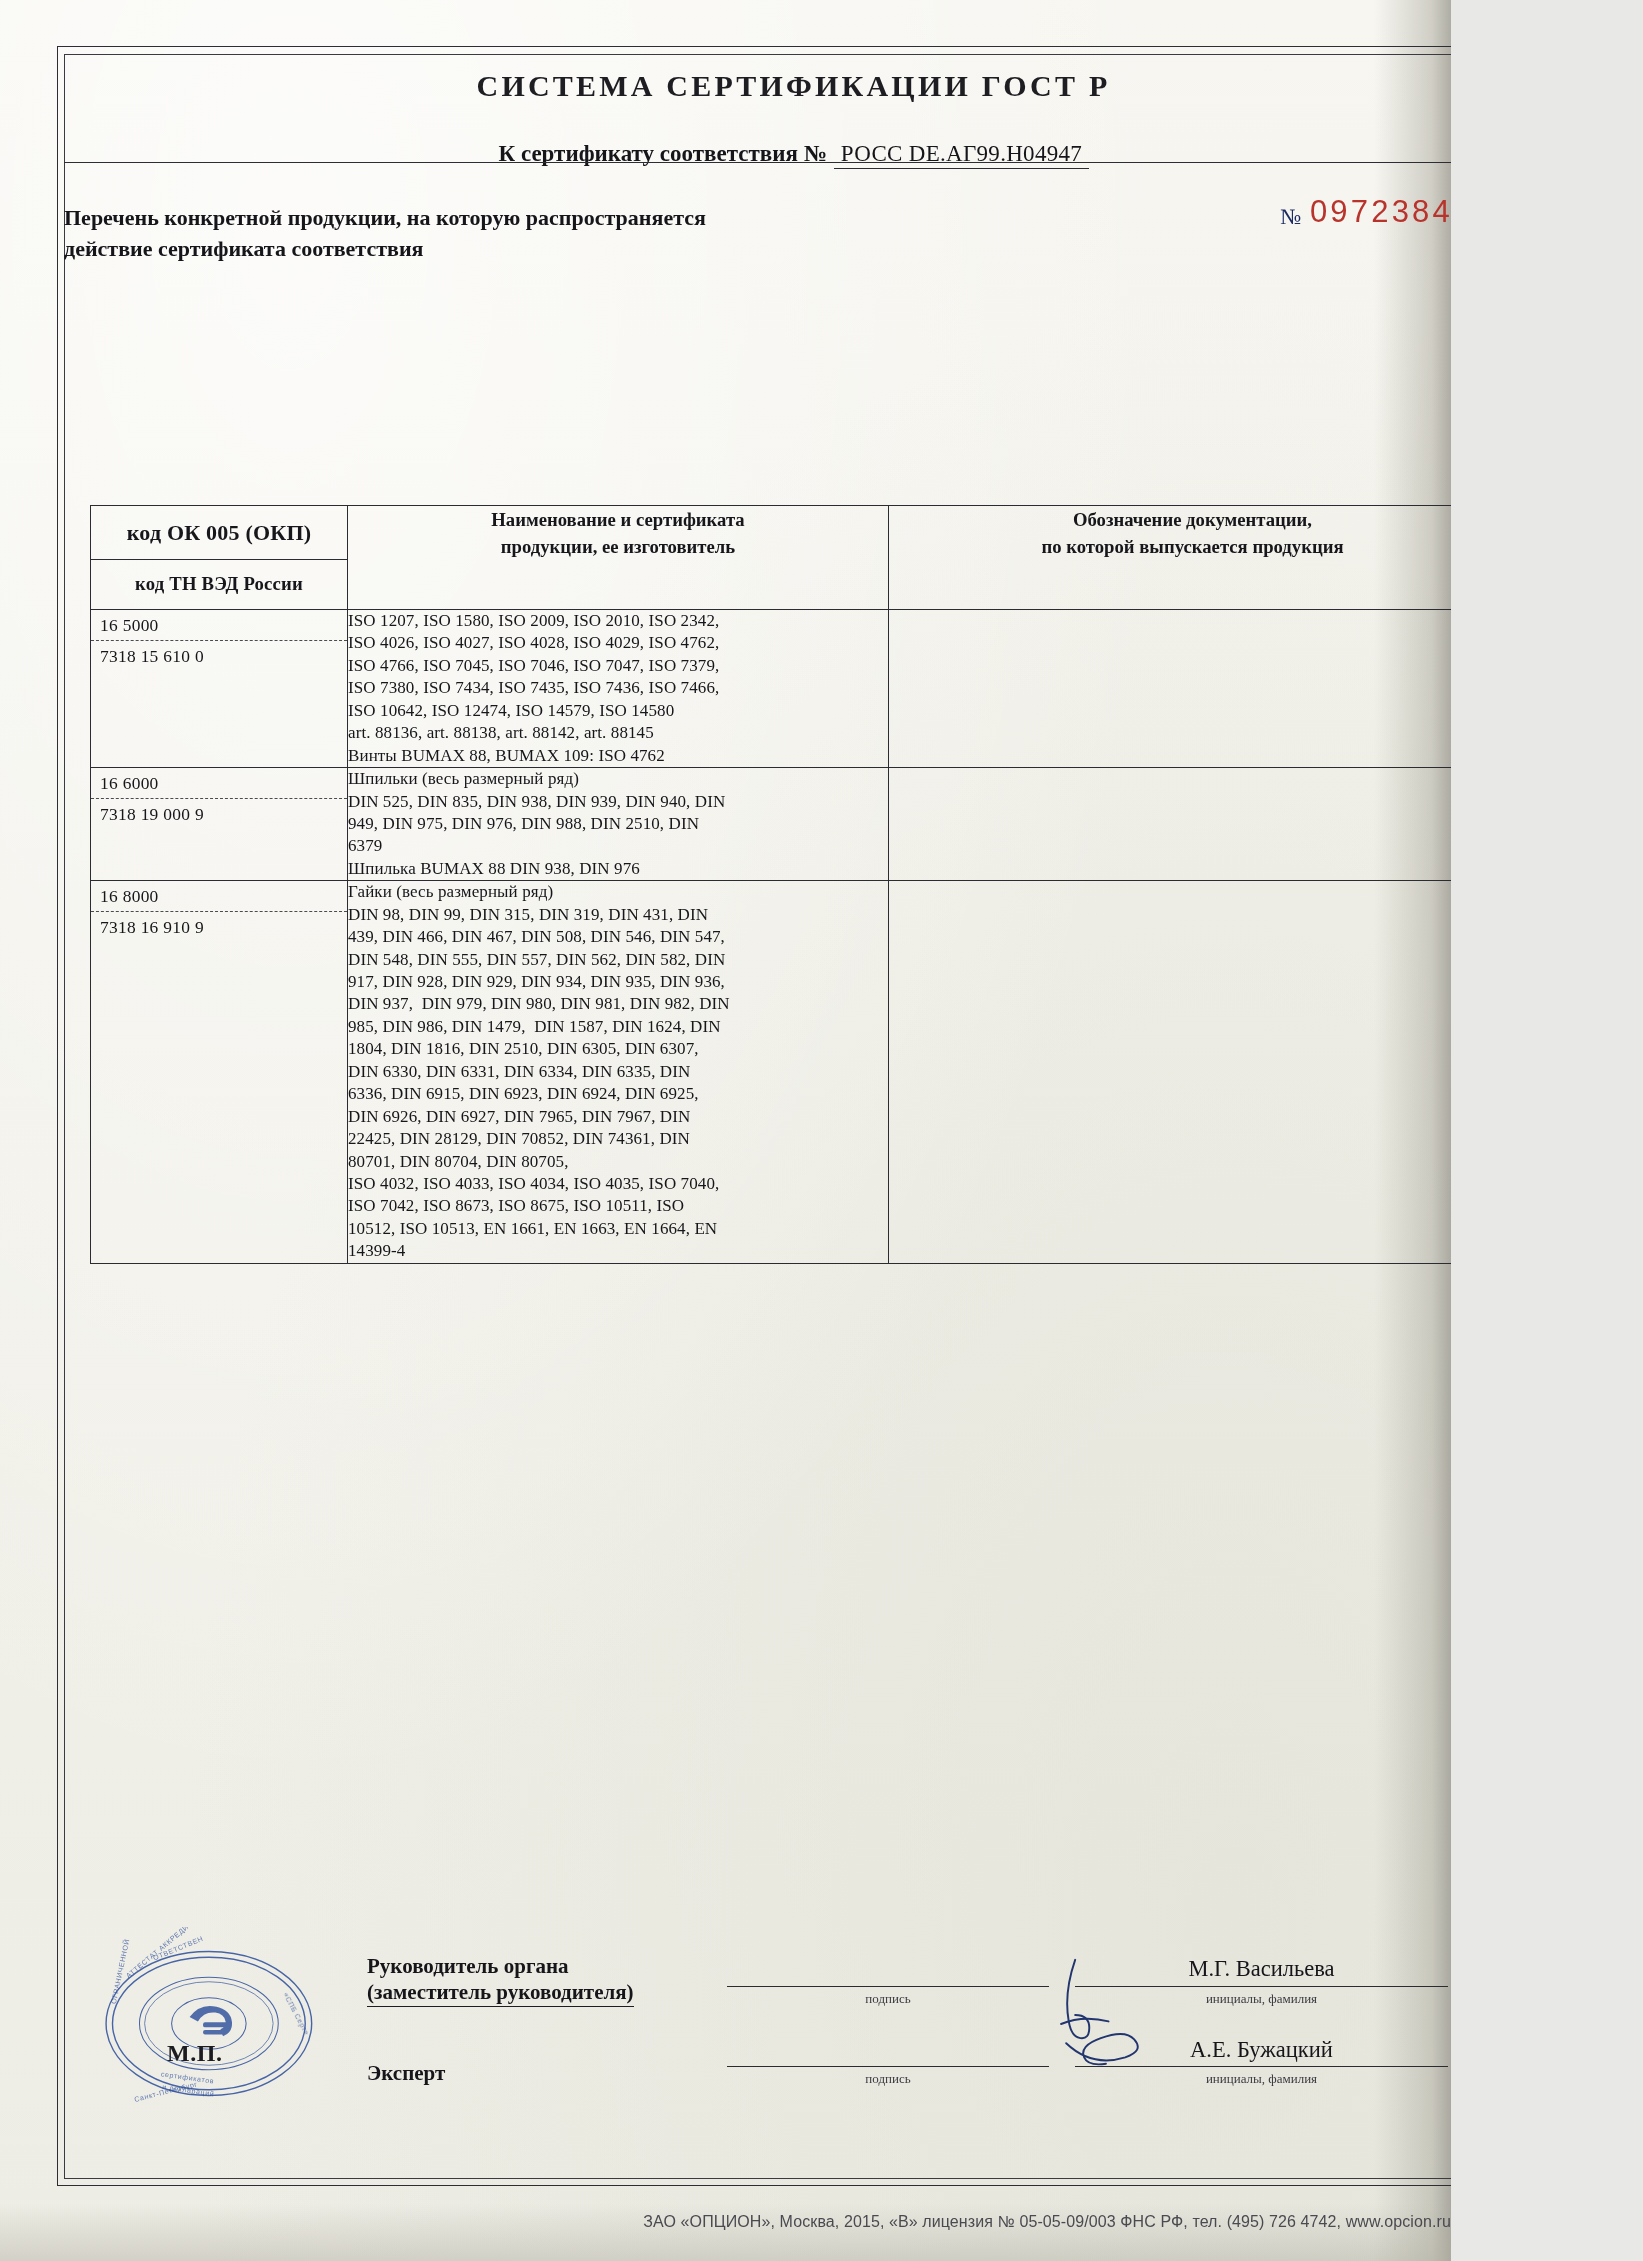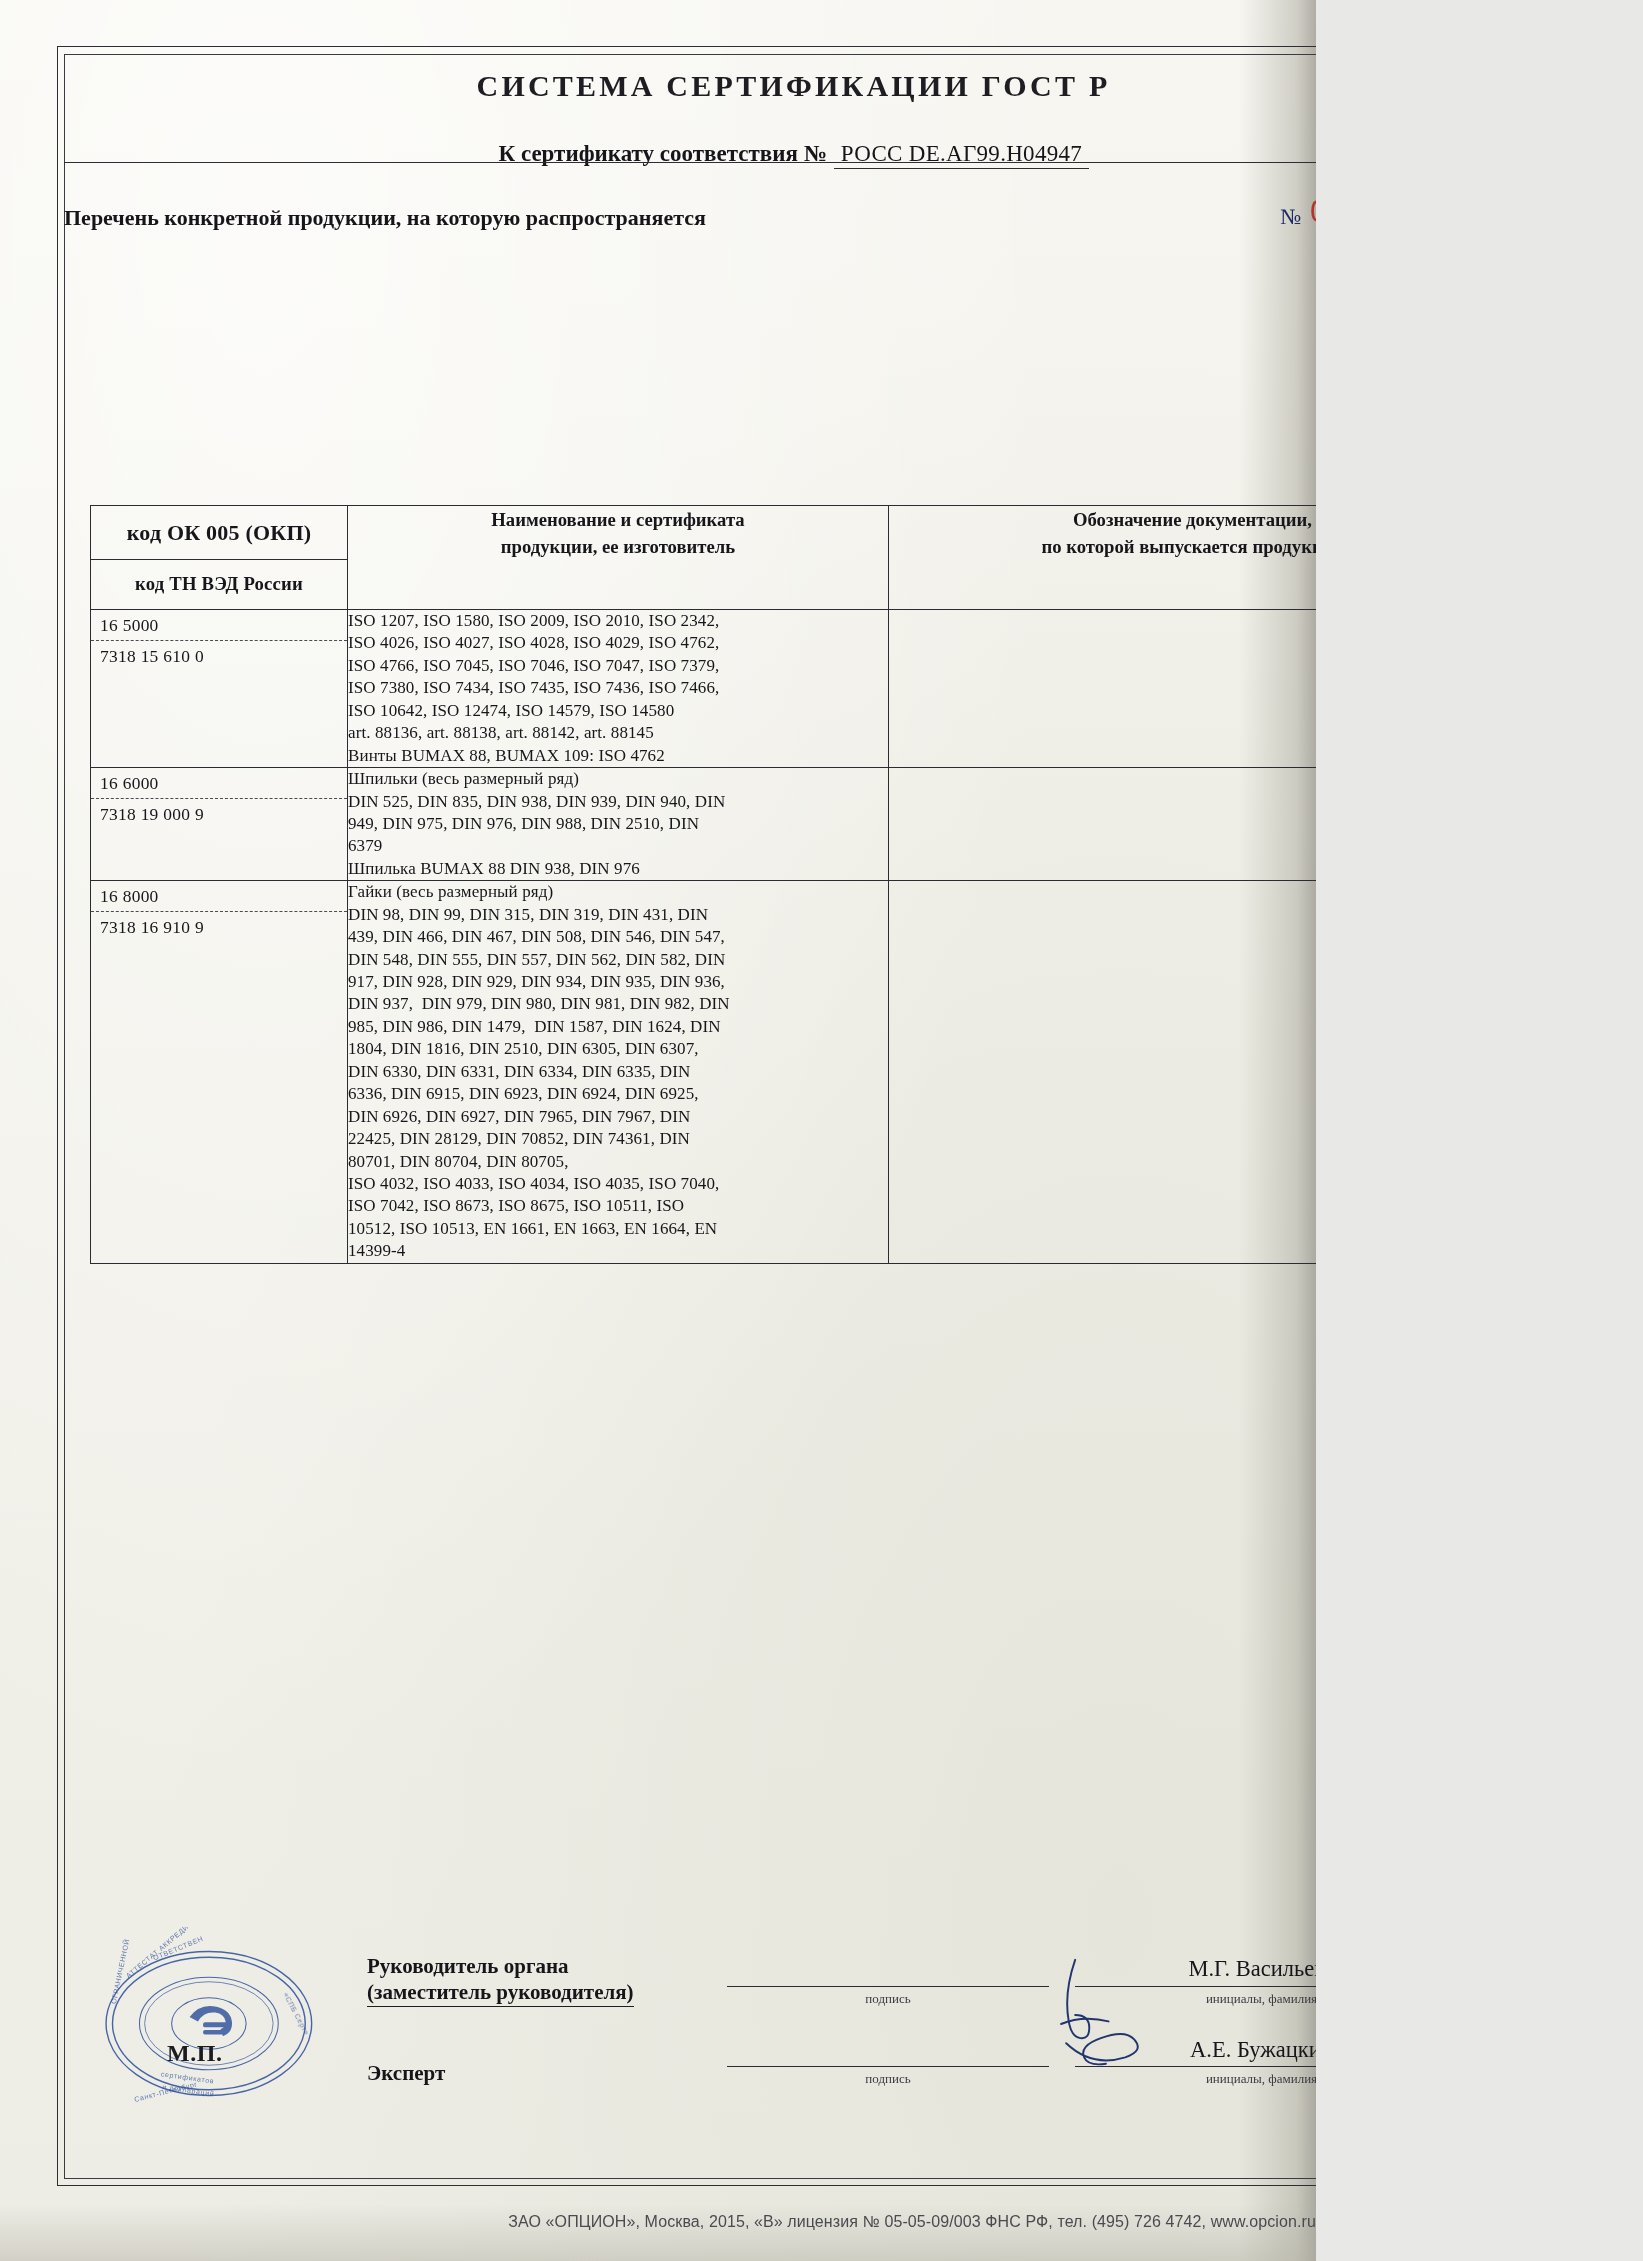--- a/index.html
+++ b/index.html
@@ -4,21 +4,21 @@
 <style>
   html, body {
     margin: 0;
     padding: 0;
     background: #e8e8e6;
   }
   body {
     font-family: "Liberation Serif", serif;
   }
   .page {
-    width: 1316px;
+    width: 1451px;
     height: 2261px;
     position: relative;
     background: #c4b5fd;
     box-sizing: border-box;
     overflow: hidden;
   }
   
   .paper-tint {
     position: absolute;
     inset: 0;
@@ -339,20 +339,21 @@
       <span class="num-value">0972384</span>
     </div>
 
 
     <div class="sub-cert">
       <span>К сертификату соответствия №</span><span class="cert-no">РОСС DE.АГ99.Н04947</span>
     </div>
 
     <div class="desc">
       <div>Перечень конкретной продукции,  на которую распространяется</div>
+      <div>действие сертификата соответствия</div>
     </div>
 
     <table class="tbl">
       <colgroup>
         <col style="width:257px">
         <col style="width:541px">
         <col>
       </colgroup>
       <thead>
         <tr>

